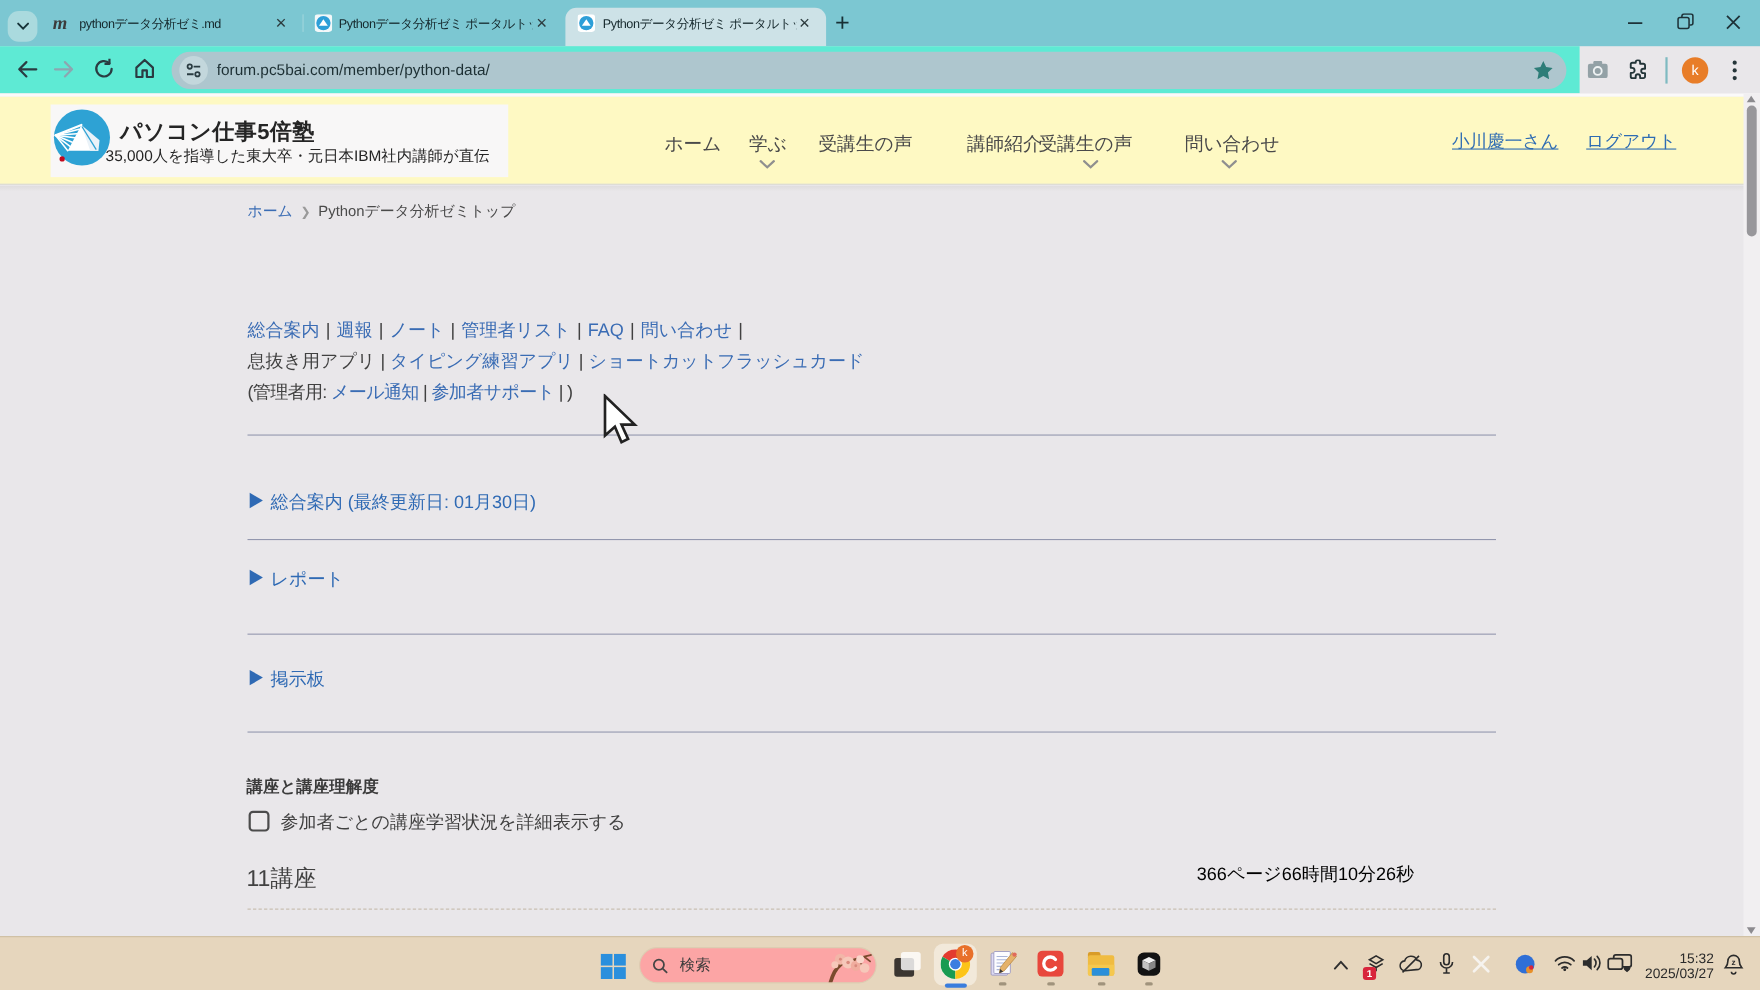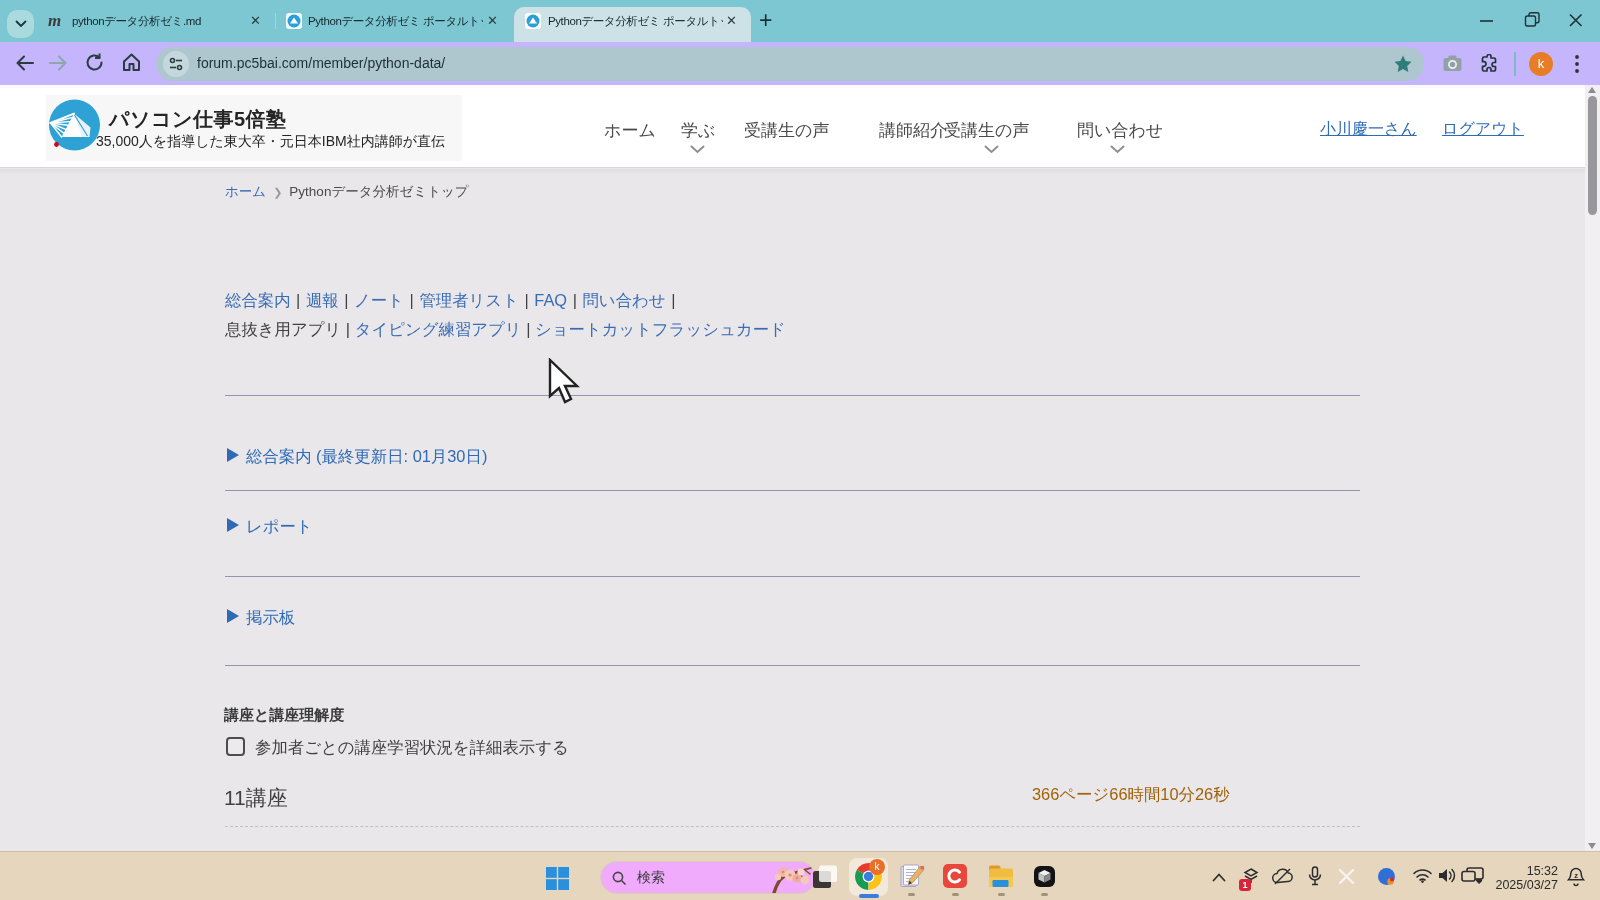--- a/index.html
+++ b/index.html
@@ -4,53 +4,53 @@
 *{margin:0;padding:0;box-sizing:border-box}
 html,body{width:1600px;height:900px;overflow:hidden}
 body{font-family:"Liberation Sans",sans-serif;position:relative;background:#e9e7ea}
 .abs{position:absolute}
 
 #tabbar{position:absolute;left:0;top:0;width:1600px;height:42px;background:#7cc7d2}
 #chevbtn{position:absolute;left:7px;top:10px;width:27px;height:28px;border-radius:10px;background:#aadade;display:flex;align-items:center;justify-content:center}
 .tabtitle{font-size:11.5px;letter-spacing:-0.4px;color:#15282c;white-space:nowrap;overflow:hidden}
 #tab3{position:absolute;left:514px;top:7px;width:237px;height:35px;background:#cde2e7;border-radius:10px 10px 0 0}
 .tclose{color:#2c3b3e;font-size:13px}
-#toolbar{position:absolute;left:0;top:42px;width:1600px;height:43px;background:#c4b5fd}
+#toolbar{position:absolute;left:0;top:42px;width:1436px;height:43px;background:#5eead4}
 #urlpill{position:absolute;left:156px;top:5px;width:1268px;height:34px;border-radius:17px;background:#aec6ce}
 #siteinfo{position:absolute;left:7px;top:4px;width:26px;height:26px;border-radius:13px;background:#c3d7dc}
 #urltext{position:absolute;left:41px;top:8px;font-size:14px;color:#1d3034}
 
 #page{position:absolute;left:0;top:85px;width:1600px;height:766px;background:#e9e7ea}
 #whitestrip{position:absolute;left:0;top:85px;width:1600px;height:3px;background:#fbfafa}
-#siteheader{position:absolute;left:0;top:88px;width:1600px;height:80px;background:#ffffff;border-bottom:1px solid #d8d6d7}
+#siteheader{position:absolute;left:0;top:88px;width:1600px;height:80px;background:#fef9c3;border-bottom:1px solid #d8d6d7}
 #hdrshadow{position:absolute;left:0;top:169px;width:1600px;height:5px;background:linear-gradient(#dfddde,#e9e7ea)}
 #logobox{position:absolute;left:46px;top:7px;width:416px;height:66px;background:#f8f7f7}
 #sitetitle{position:absolute;left:109px;top:18px;font-size:20px;font-weight:bold;color:#252525;letter-spacing:0.5px}
 #sitesub{position:absolute;left:96px;top:45px;font-size:14px;font-weight:normal;color:#252525}
 .nav{position:absolute;top:31px;font-size:17px;color:#4a4a4a;white-space:nowrap}
 .navchev{position:absolute;top:57px}
 .toplink{position:absolute;top:31px;font-size:16px;color:#2e6cb3;text-decoration:underline;white-space:nowrap}
 #crumb{position:absolute;left:225px;top:183px;font-size:13.5px;color:#4a4a4a}
 #links{position:absolute;left:225px;top:286px;font-size:16.4px;line-height:28.5px;color:#414141}
 #links a{color:#3a6cb4;text-decoration:none}
 .hr{position:absolute;left:225px;width:1135px;height:0;border-top:1px solid #9397ae}
 .sechead{position:absolute;left:227px;font-size:16.4px;color:#2f6ab4;white-space:nowrap}
 .tri{display:inline-block;width:0;height:0;border-left:12px solid #2f6ab4;border-top:7px solid transparent;border-bottom:7px solid transparent;margin-right:7px}
 #course{position:absolute;left:224px;top:706px;font-size:15px;font-weight:bold;color:#3b3b3b}
 #cbx{position:absolute;left:226px;top:737px;width:19px;height:19px;border:2px solid #4c4c4c;border-radius:4px;background:#eceaec}
 #cbxlabel{position:absolute;left:255px;top:737px;font-size:16.4px;color:#414141}
 #n11{position:absolute;left:224px;top:784px;font-size:21px;color:#414141}
-#n366{position:absolute;left:1032px;top:784px;font-size:16.4px;color:#a16207}
+#n366{position:absolute;left:1088px;top:784px;font-size:16.4px;color:#000000}
 #dashed{position:absolute;left:225px;top:826px;width:1135px;border-top:1px dashed #c9c0b2}
 
 #sbar{position:absolute;left:1585px;top:85px;width:15px;height:766px;background:#f1eff1}
 #sthumb{position:absolute;left:3px;top:11px;width:9px;height:119px;border-radius:5px;background:#98979b}
 
 #taskbar{position:absolute;left:0;top:851px;width:1600px;height:49px;background:#e6d6bd;border-top:1px solid #cebfa2}
-#searchpill{position:absolute;left:600px;top:9px;width:216px;height:33px;border-radius:17px;background:#f0abfc;border:1px solid #dccdb2;overflow:hidden}
+#searchpill{position:absolute;left:581px;top:9px;width:216px;height:33px;border-radius:17px;background:#fca5a5;border:1px solid #dccdb2;overflow:hidden}
 .dash{position:absolute;top:41px;width:7px;height:3px;border-radius:2px;background:#a0937c}
 .trayicon{position:absolute;top:11px}
 #clock{position:absolute;left:1490px;top:12px;width:68px;text-align:right;font-size:12.5px;color:#2a2a2a;line-height:14px}
 </style></head>
 <body>
 
 <div id="tabbar">
   <div id="chevbtn">
       <svg width="12" height="8" viewBox="0 0 12 8">
         <path d="M1.5 1.5 L6 6 L10.5 1.5" fill="none" stroke="#17343a" stroke-width="1.8" stroke-linecap="round"></path>
@@ -169,20 +169,21 @@
   <svg class="navchev" style="left:1110px" width="15" height="9" viewBox="0 0 15 9">
       <path d="M1.5 1.5 L7.5 7 L13.5 1.5" fill="none" stroke="#8f8f8f" stroke-width="2" stroke-linecap="round"></path>
     </svg>
   <span class="toplink" style="left:1320px">小川慶一さん</span>
   <span class="toplink" style="left:1442px">ログアウト</span>
 </div>
 <div id="crumb"><span style="color:#3a6cb4">ホーム</span><span style="color:#9a9a9a;font-size:11px;margin:0 7px">❯</span>Pythonデータ分析ゼミトップ</div>
 <div id="links">
   <div style="word-spacing:1px"><a>総合案内</a> | <a>週報</a> | <a>ノート</a> | <a>管理者リスト</a> | <a>FAQ</a> | <a>問い合わせ</a> |</div>
   <div>息抜き用アプリ | <a>タイピング練習アプリ</a> | <a>ショートカットフラッシュカード</a></div>
+  <div style="letter-spacing:-0.6px">(管理者用: <a>メール通知</a> | <a>参加者サポート</a> | )</div>
 </div>
 <div class="hr" style="top:395px"></div>
 <div class="sechead" style="top:446px"><span class="tri"></span>総合案内 (最終更新日: 01月30日)</div>
 <div class="hr" style="top:490px"></div>
 <div class="sechead" style="top:516px"><span class="tri"></span>レポート</div>
 <div class="hr" style="top:576px"></div>
 <div class="sechead" style="top:607px"><span class="tri"></span>掲示板</div>
 <div class="hr" style="top:665px"></div>
 <div id="course">講座と講座理解度</div>
 <div id="cbx"></div>

